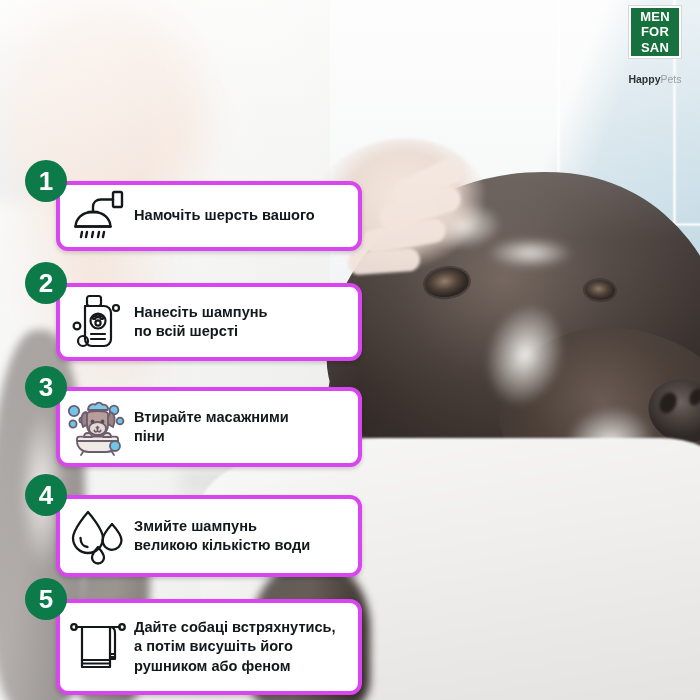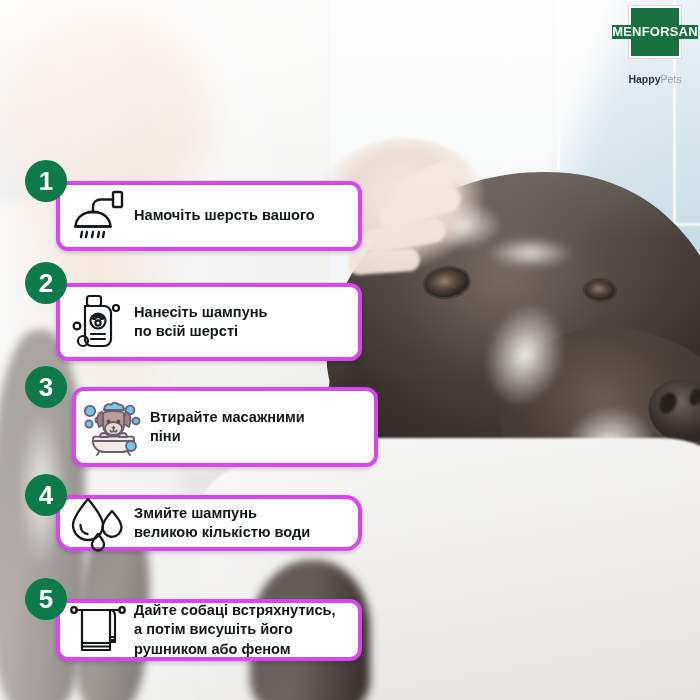--- a/index.html
+++ b/index.html
@@ -180,21 +180,21 @@
     width: 74px;
     text-align: center;
     z-index: 6;
   }
   .logo-mark {
     width: 52px; height: 52px;
     margin: 0 auto;
     background: #17713f;
     border: 2px solid #ffffff;
     box-shadow: 0 0 0 1px #d8d8d6;
-    display: flex; 
+    display: flex; flex-direction: column;
     align-items: center; justify-content: center;
     padding: 3px 4px;
   }
   .logo-word {
     display: block;
     color: #ffffff;
     font-weight: bold;
     font-size: 13px;
     line-height: 13.5px;
     letter-spacing: 0.2px;
@@ -266,23 +266,23 @@
 
   
   .step.s1 { top: 160px; }
   .step.s2 { top: 262px; }
   .step.s3 { top: 366px; }
   .step.s4 { top: 474px; }
   .step.s5 { top: 578px; }
 
   .step.s1 .step-card { height: 70px; }
   .step.s2 .step-card { height: 78px; }
-  .step.s3 .step-card { height: 80px; margin-left: 16px; }
-  .step.s4 .step-card { height: 56px; border-radius: 16px; }
-  .step.s5 .step-card { height: 62px; }
+  .step.s3 .step-card { height: 80px; }
+  .step.s4 .step-card { height: 82px; }
+  .step.s5 .step-card { height: 96px; }
 </style>
 </head>
 <body>
 
 <div id="poster">
 
   <div class="photo-layer">
     <div class="bg-wall"></div>
     <div class="bg-tiles"></div>
     <div class="tile-seam-v" style="left:556px;"></div>

